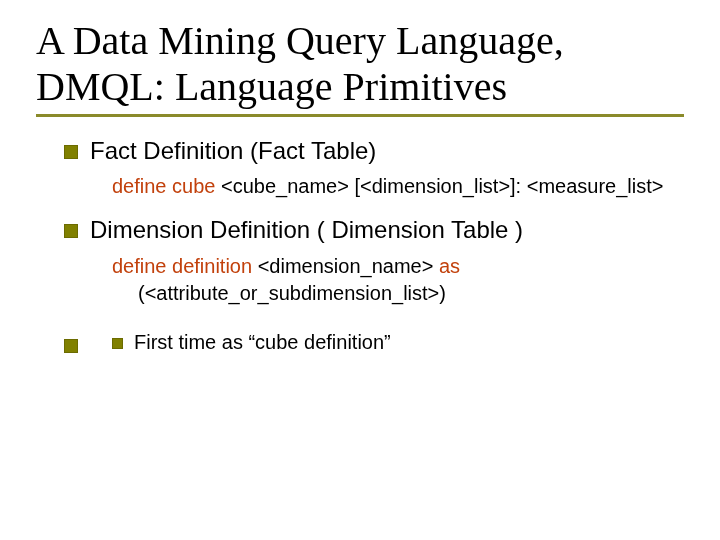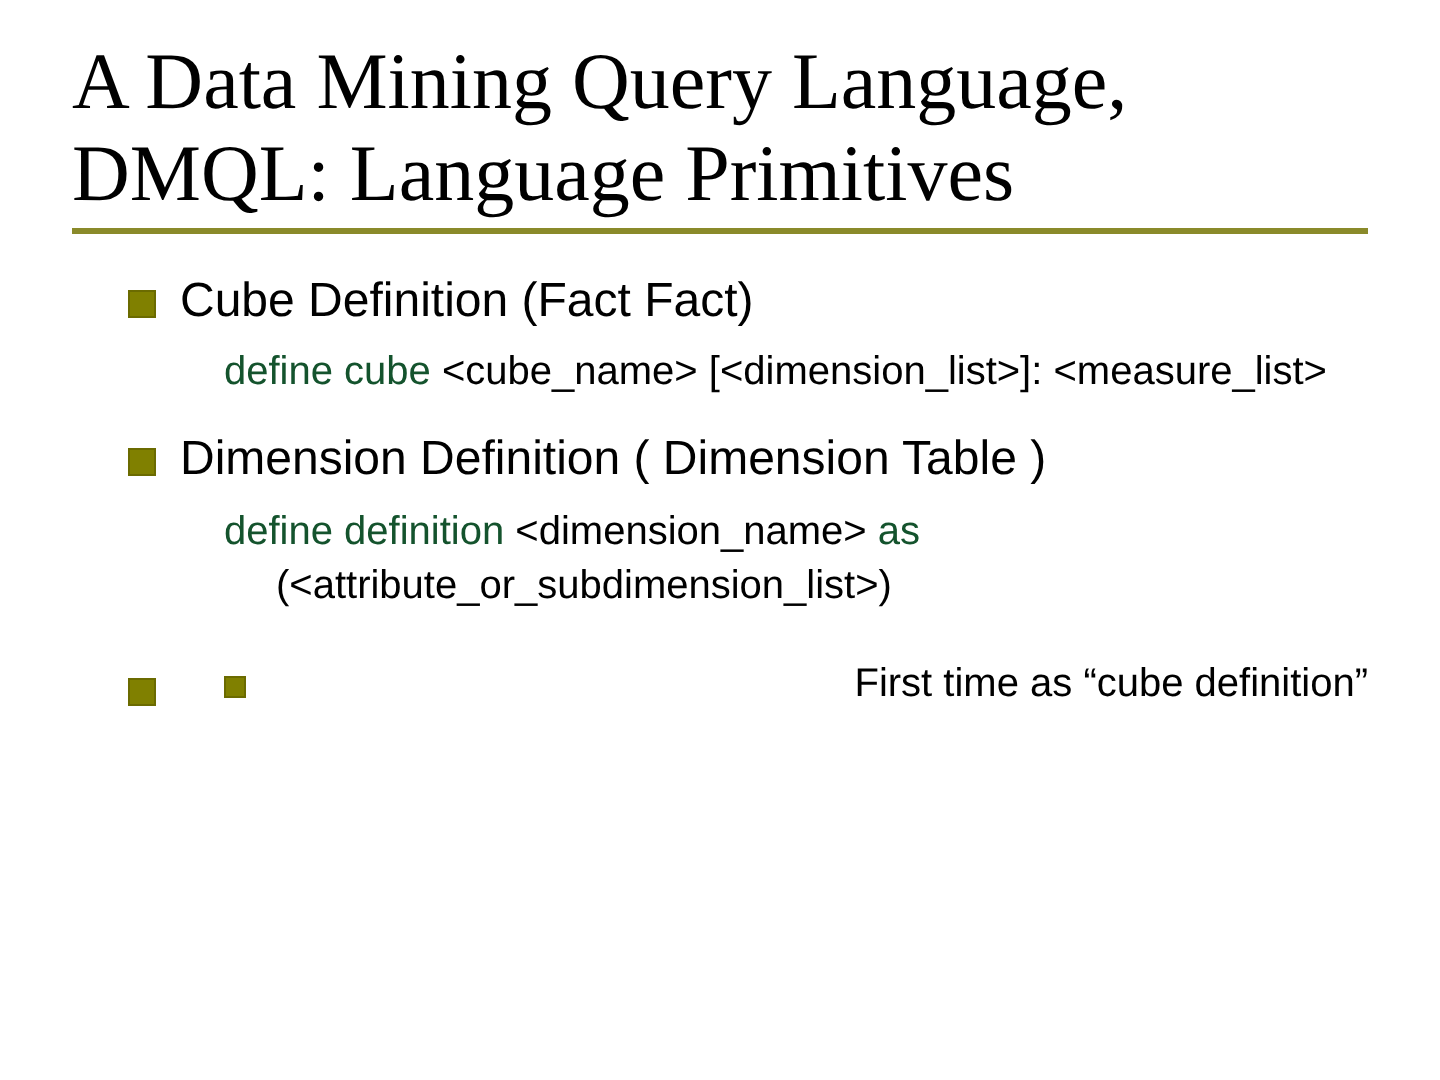--- a/index.html
+++ b/index.html
@@ -52,51 +52,50 @@
     font-size: 20px;
     line-height: 1.35;
     margin: 6px 0 14px 0;
     padding-left: 48px;
     text-indent: -26px;
   }
   ul.level2 {
     list-style: none;
     margin: 22px 0 0 0;
     padding: 0 0 0 22px;
-    text-align: right;
   }
   ul.level2 > li {
     position: relative;
     font-size: 20px;
     line-height: 1.35;
     margin: 0 0 6px 0;
     padding-left: 22px;
   }
   ul.level2 > li::before {
     content: "";
     position: absolute;
     left: 0;
     top: 9px;
     width: 9px;
     height: 9px;
     background: #808000;
     border: 1px solid #6b6b00;
   }
-  .kw { color: #14532d; }
+  .kw { color: #c2410c; }
 </style>
 </head>
 <body>
 
 <div class="slide">
   <h1 class="title">A Data Mining Query Language, DMQL: Language Primitives</h1>
 
   <ul class="level1">
 
     <li>
-      <span>Cube Definition (Fact Fact)</span>
+      <span>Fact Definition (Fact Table)</span>
       <div class="sub"><span class="kw">define cube</span><span> &lt;cube_name&gt; [&lt;dimension_list&gt;]: &lt;measure_list&gt;</span></div>
     </li>
 
     <li>
       <span>Dimension Definition ( Dimension Table )</span>
       <div class="sub"><span class="kw">define definition</span><span> &lt;dimension_name&gt; </span><span class="kw">as</span><span> (&lt;attribute_or_subdimension_list&gt;)</span></div>
     </li>
 
     <li>
       <ul class="level2">

